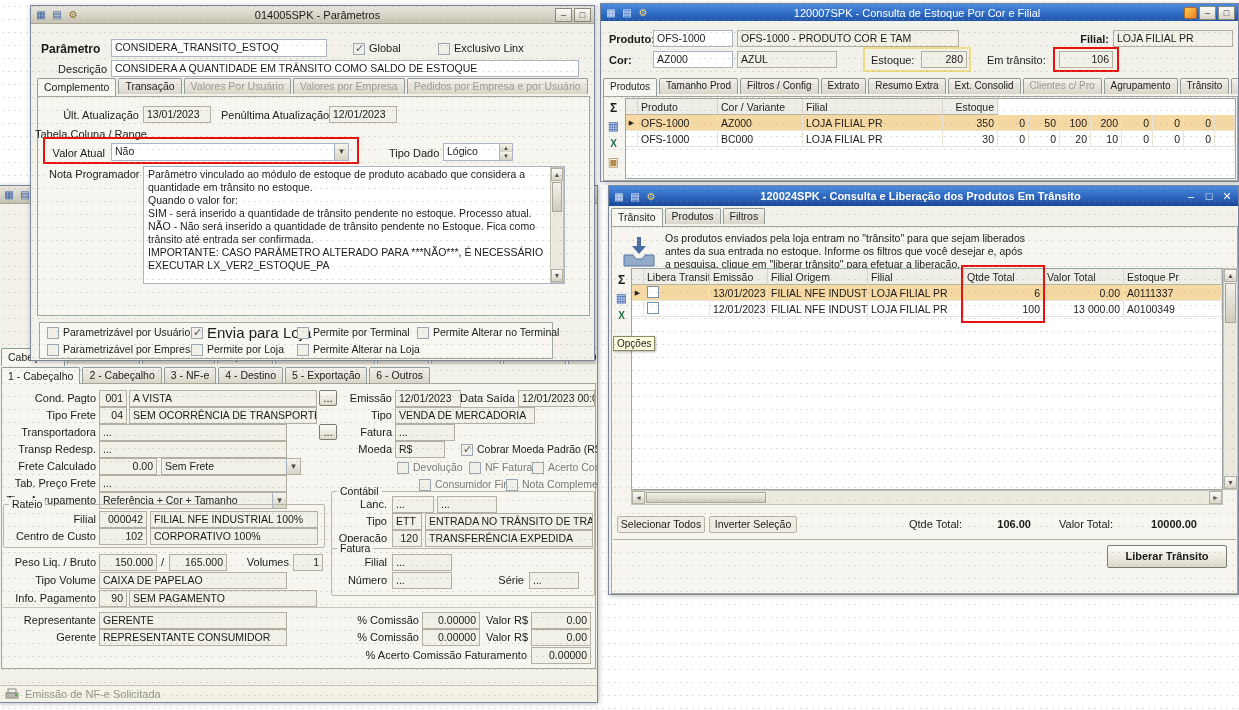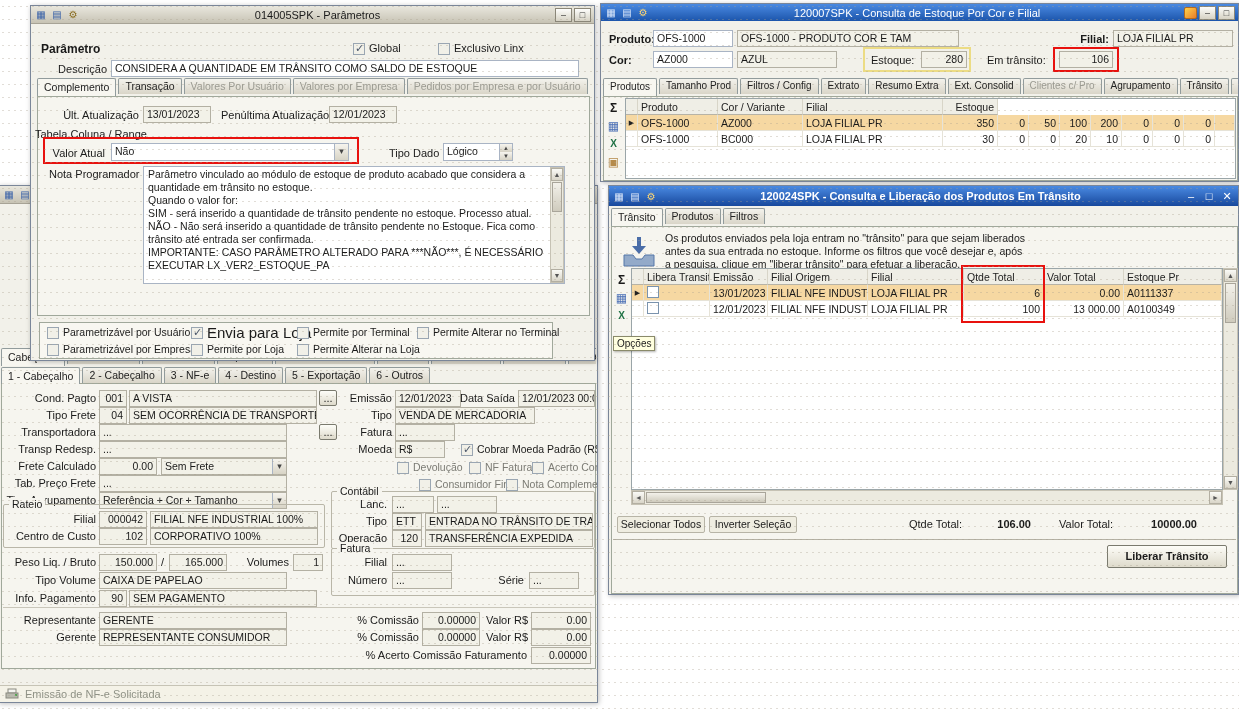--- a/index.html
+++ b/index.html
@@ -124,21 +124,21 @@
   <span class="inp ro" style="left:100px;top:255px;width:188px">...</span>
   <span class="lbl r" style="left:335px;top:256px;width:58px">Moeda</span>
   <span class="inp ro" style="left:396px;top:255px;width:50px">R$</span>
   <span class="cbrow" style="left:462px;top:257px">
     <span class="cb dis checked"></span>
     <span style="font-size:10.5px">Cobrar Moeda Padrão (R$)</span>
   </span>
 
   <span class="lbl r" style="left:2px;top:273px;width:95px">Frete Calculado</span>
   <span class="inp ro num" style="left:100px;top:272px;width:58px">0.00</span>
-  <span class="inp ro combo" style="left:162px;top:272px;width:126px"><span>Sem Frete</span></span>
+  <span class="inp ro combo" style="left:162px;top:272px;width:140px"><span>Sem Frete</span></span>
   <span class="cbrow" style="left:398px;top:274px">
     <span class="cb dis"></span>
     <span class="lbl dis" style="position:static;font-size:10.5px">Devolução</span>
   </span>
   <span class="cbrow" style="left:470px;top:274px">
     <span class="cb dis"></span>
     <span class="lbl dis" style="position:static;font-size:10.5px" data_bind_dummy="">NF Fatura</span>
   </span>
   <span class="cbrow" style="left:533px;top:274px">
     <span class="cb dis"></span>
@@ -236,20 +236,21 @@
   <div class="tb gray">
     <span class="tbico" style="color:#3a62a8">▦</span>
     <span class="tbico" style="color:#3a62a8">▤</span>
     <span class="tbico" style="color:#8a6d1f">⚙</span>
     <span class="title">014005SPK - Parâmetros</span>
     <span class="wbtn">–</span>
     <span class="wbtn">□</span>
   </div>
 
   <span class="lbl b" style="left:10px;top:36px;font-size:12px">Parâmetro</span>
+  <span class="inp" style="left:80px;top:33px;width:216px;height:18px">CONSIDERA_TRANSITO_ESTOQ</span>
   <span class="cbrow" style="left:322px;top:36px">
     <span class="cb dis checked"></span>
     <span>Global</span>
   </span>
   <span class="cbrow" style="left:407px;top:36px">
     <span class="cb dis"></span>
     <span>Exclusivo Linx</span>
   </span>
 
   <span class="lbl r" style="left:8px;top:56px;width:68px">Descrição</span>

